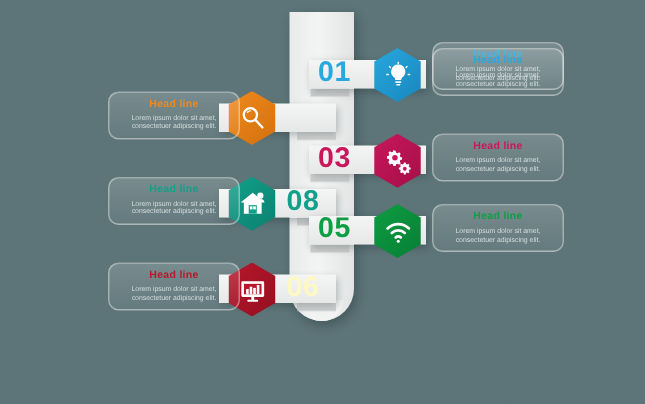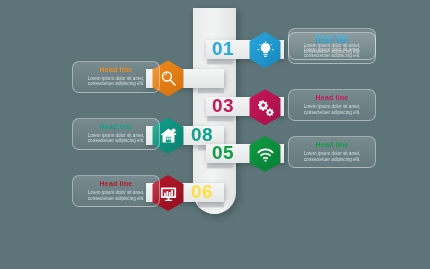--- a/index.html
+++ b/index.html
@@ -210,21 +210,21 @@
           </div>
         </div>
         <div class="card right">
           <div class="card-title" style="color:#0e9e44;">Head line</div>
           <div class="card-body">Lorem ipsum dolor sit amet, consectetuer adipiscing elit.</div>
         </div>
       </div>
       <div class="row" style="top: 171px;">
         <div class="tail left"></div>
         <div class="strip left"></div>
-        <div class="num left" style="color:#fde047;">06</div>
+        <div class="num left" style="color:#fef9c3;">06</div>
         <div class="hexwrap left">
           <div class="hex" style="background:linear-gradient(135deg,#b8172b 0%,#930f20 100%);">
             <span>
               <svg viewBox="0 0 24 24" fill="#fff">
                 <rect x="2.4" y="4.4" width="19.2" height="13.2" rx="1.2"></rect>
                 <rect x="4.6" y="6.6" width="14.8" height="8.8" fill="#b8172b"></rect>
                 <rect x="6.4" y="11" width="2.2" height="4.4" fill="#fff"></rect>
                 <rect x="9.4" y="9" width="2.2" height="6.4" fill="#fff"></rect>
                 <rect x="12.4" y="10" width="2.2" height="5.4" fill="#fff"></rect>
                 <rect x="15.4" y="7.6" width="2.2" height="7.8" fill="#fff"></rect>

